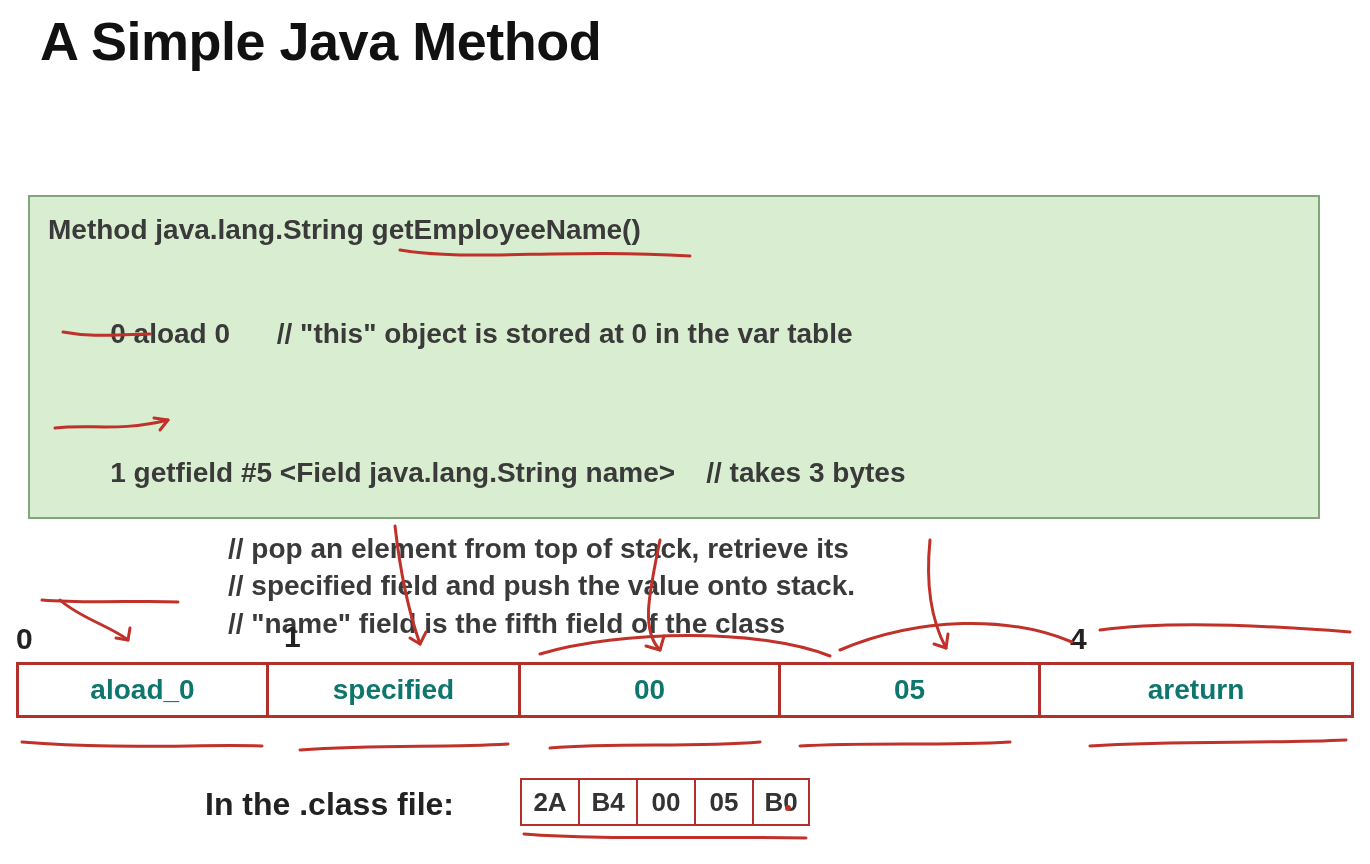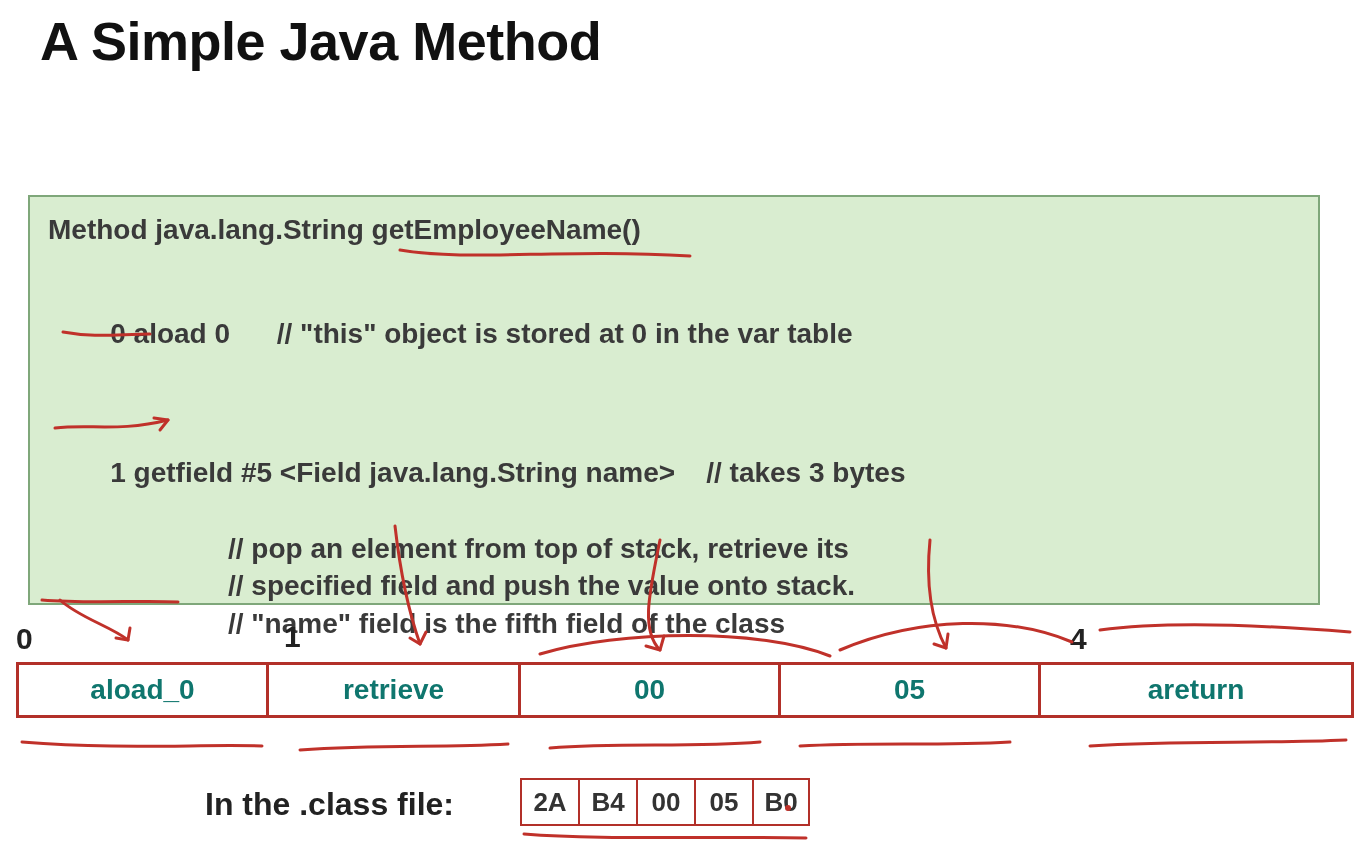--- a/index.html
+++ b/index.html
@@ -26,21 +26,21 @@
     font-weight: 700;
     letter-spacing: -0.5px;
     color: #111;
     text-align: center;
   }
   .codebox {
     position: absolute;
     left: 28px;
     top: 195px;
     width: 1292px;
-    height: 410px;
+    height: 324px;
     background: #d9edd0;
     border: 2px solid #7fa77a;
     padding: 14px 18px;
     font-size: 28px;
     line-height: 1.35;
     color: #3a3a3a;
   }
   .codebox .row { white-space: pre; font-family: Arial, Helvetica, sans-serif; font-weight: 600; }
   .codebox .sig { font-weight: 600; margin-bottom: 28px; }
   .codebox .instr { font-weight: 700; }
@@ -151,21 +151,21 @@
     </div>
 
   </div>
 
   <div class="idx-label idx0">0</div>
   <div class="idx-label idx1">1</div>
   <div class="idx-label idx4">4</div>
 
   <div class="strip">
     <div class="cell c0">aload_0</div>
-    <div class="cell c1">retrieve</div>
+    <div class="cell c1">specified</div>
     <div class="cell c2">00</div>
     <div class="cell c3">05</div>
     <div class="cell c4">areturn</div>
   </div>
 
   <div class="classfile-label">In the .class file:</div>
 
   <div class="hexbytes">
     <div class="hb">2A</div>
     <div class="hb">B4</div>

